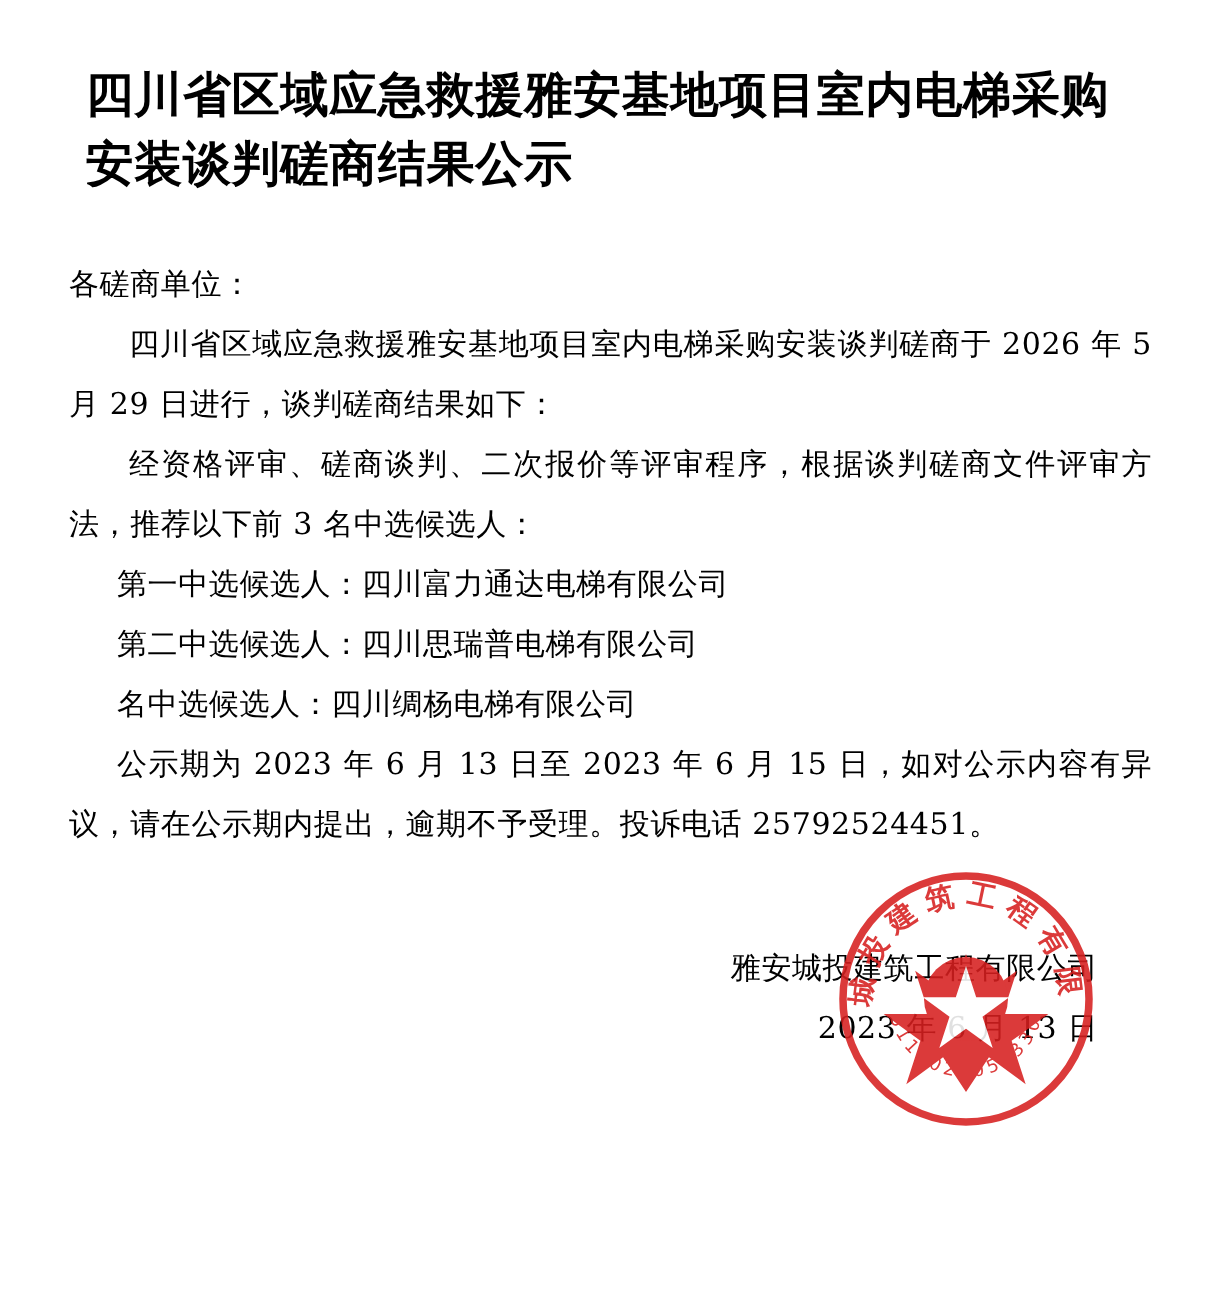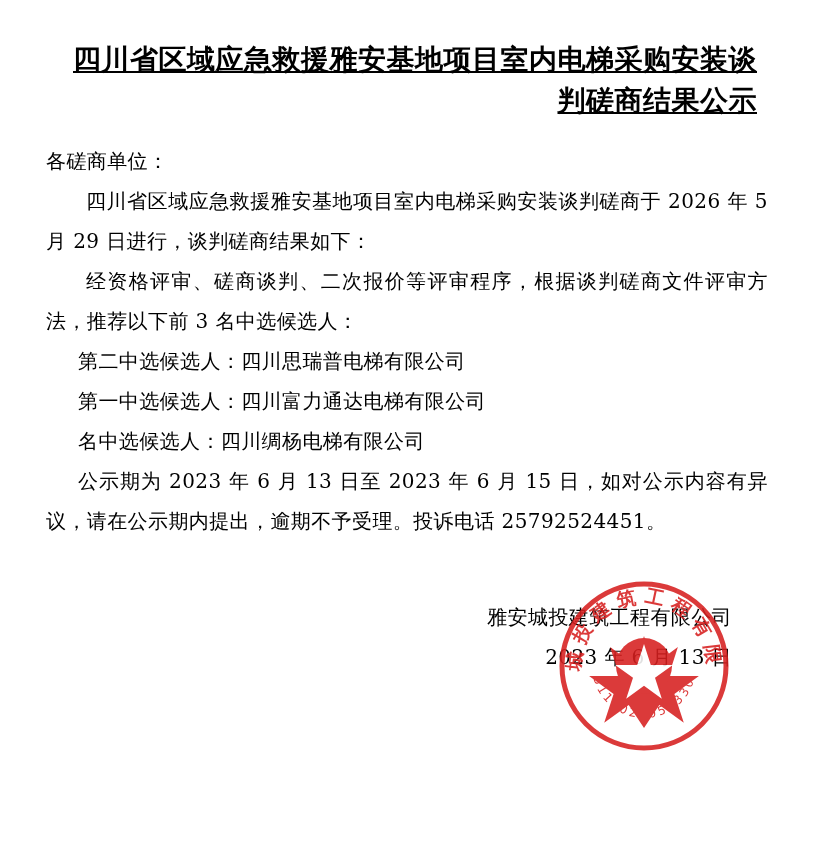--- a/index.html
+++ b/index.html
@@ -16,31 +16,30 @@
     overflow: hidden;
   }
   .page {
     position: relative;
     width: 814px;
     height: 861px;
     box-sizing: border-box;
     padding: 28px 46px 0 46px;
   }
   .doc-title {
-    text-align: right;
-    font-size: 28px;
+    text-align: left;
+    font-size: 32px;
     font-weight: bold;
     line-height: 1.45;
     letter-spacing: 0.5px;
     margin: 12px auto 0 auto;
     width: 700px;
-    text-decoration: underline;
   }
   .body-block {
-    margin-top: 20px;
+    margin-top: 36px;
     font-size: 20px;
     line-height: 2.0;
   }
   .para {
     text-indent: 0;
     margin: 0;
     letter-spacing: 0.4px;
   }
   .para.indent {
     text-indent: 2em;
@@ -95,22 +94,22 @@
   <div class="doc-title">四川省区域应急救援雅安基地项目室内电梯采购安装谈判磋商结果公示</div>
 
   <div class="body-block">
 
     <p class="para">各磋商单位：</p>
 
     <p class="para indent justify">四川省区域应急救援雅安基地项目室内电梯采购安装谈判磋商于 2026 年 5 月 29 日进行，谈判磋商结果如下：</p>
 
     <p class="para indent justify">经资格评审、磋商谈判、二次报价等评审程序，根据谈判磋商文件评审方法，推荐以下前 3 名中选候选人：</p>
 
+    <p class="list-para">第一中选候选人：四川富力通达电梯有限公司</p>
     <p class="list-para">第二中选候选人：四川思瑞普电梯有限公司</p>
-    <p class="list-para">第一中选候选人：四川富力通达电梯有限公司</p>
     <p class="list-para">名中选候选人：四川绸杨电梯有限公司</p>
 
     <p class="para indent1 justify">公示期为 2023 年 6 月 13 日至 2023 年 6 月 15 日，如对公示内容有异议，请在公示期内提出，逾期不予受理。投诉电话 25792524451。</p>
 
   </div>
 
   <div class="sign-block">
     <div class="sign-line">雅安城投建筑工程有限公司</div>
     <div class="sign-line">2023 年 6 月 13 日</div>
   </div>

